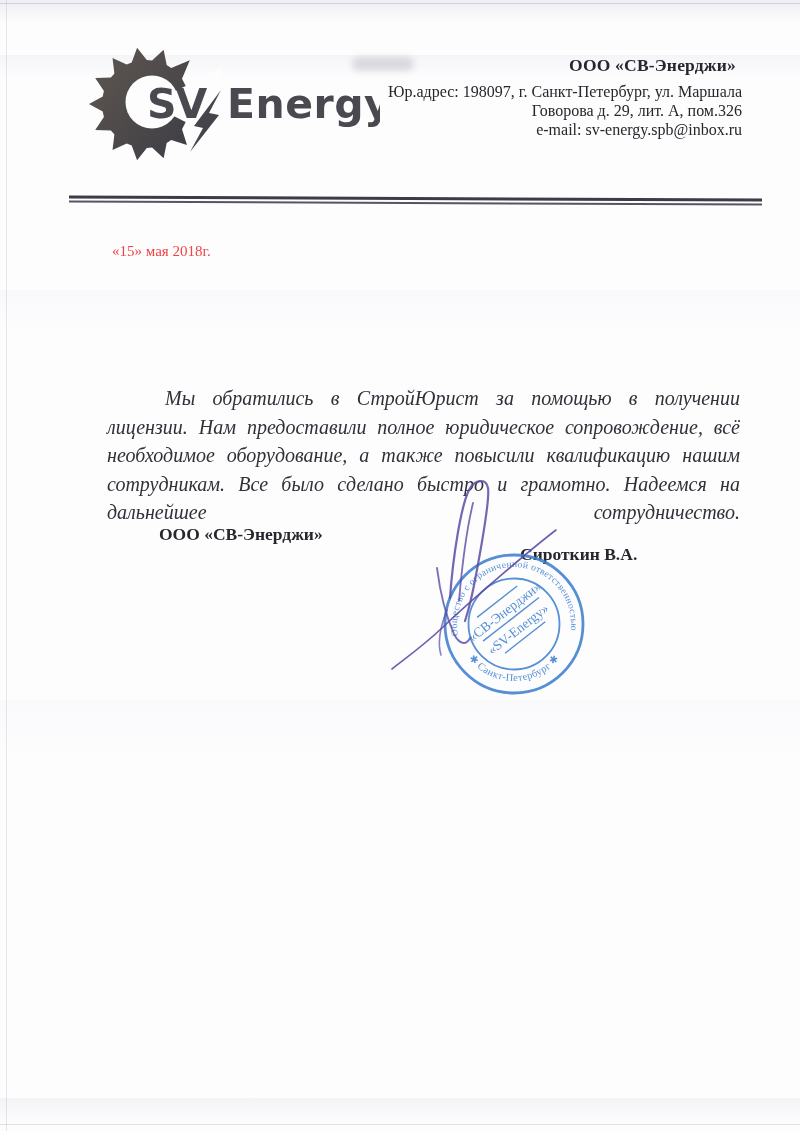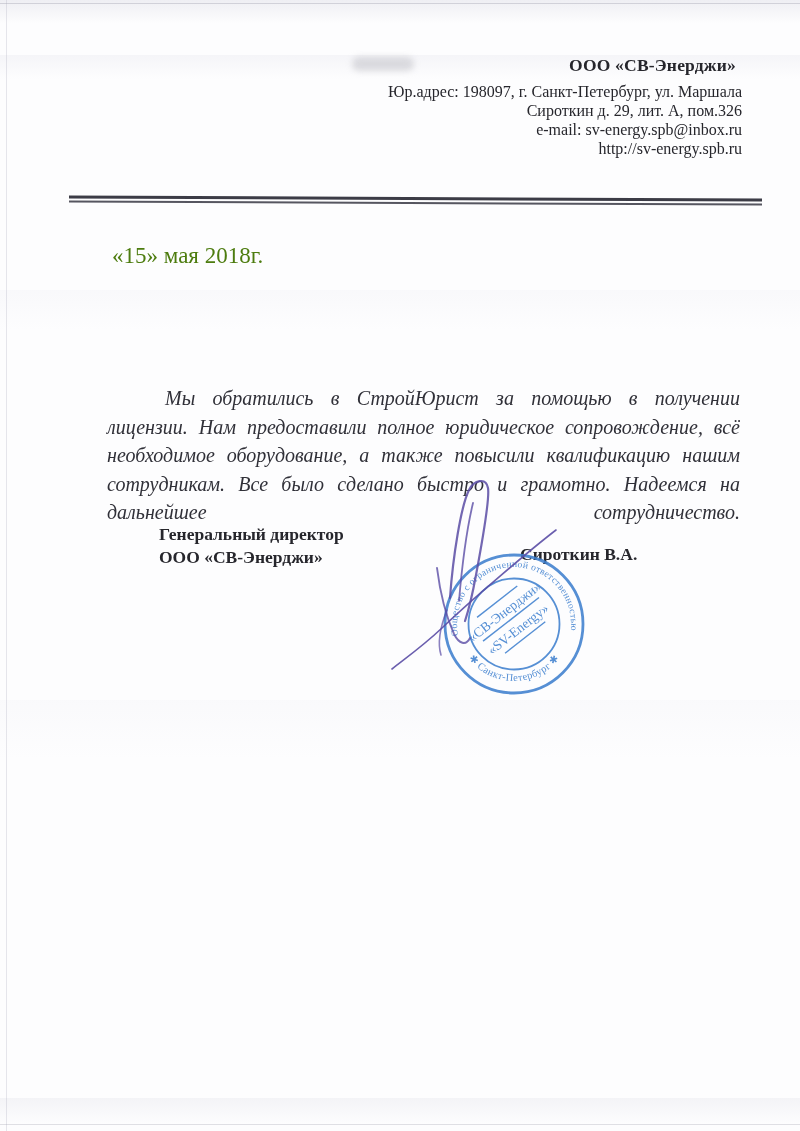--- a/index.html
+++ b/index.html
@@ -32,21 +32,21 @@
     font-size:16px;line-height:19px;color:#26262c;
   }
   .hdr .company{font-weight:bold;font-size:17.5px;margin:0 6px 7px 0;letter-spacing:.2px;}
   .hdr div{white-space:nowrap;}
   
   .rule{position:absolute;left:69px;top:197px;width:693px;transform:rotate(.25deg);}
   .rule .thick{height:3px;background:#3c3c46;}
   .rule .gap{height:2px;}
   .rule .thin{height:2px;background:#565660;}
   
-  .date{position:absolute;left:112px;top:243px;font-size:23px;color:#4d7c0f;}
+  .date{position:absolute;left:112px;top:243px;font-size:15px;color:#ef4444;}
   
   .body-text{
     position:absolute;left:107px;top:360px;width:633px;
     font-size:20px;line-height:28.5px;font-style:italic;
     text-align:justify;text-align-last:justify;text-indent:58px;
     word-spacing:3px;color:#303038;margin-top:24px;
   }
   
   .signoff{position:absolute;left:159px;top:523px;font-weight:bold;font-size:17.5px;line-height:22.5px;color:#26262c;}
   .signer{position:absolute;left:520px;top:544px;font-weight:bold;font-size:17.5px;color:#26262c;}
@@ -57,41 +57,63 @@
 <body>
 
 <div class="page">
 
   <div class="scan-texture"></div>
   <div class="scan-edge-top"></div>
   <div class="scan-edge-left"></div>
   <div class="scan-edge-bottom"></div>
   <div class="smudge"></div>
 
+  <div class="logo">
+    <svg width="300" height="130" viewBox="0 0 300 130">
+      <defs>
+        <linearGradient id="sgrad" x1="0" y1="0" x2="1" y2="1">
+          <stop offset="0" stop-color="#5f5851"></stop>
+          <stop offset="1" stop-color="#3e3d45"></stop>
+        </linearGradient>
+      </defs>
+      <g transform="translate(66,64)">
+        <polygon fill="url(#sgrad)" points="
+          36.0,-25.2 43.8,-43.8 25.2,-36.0 20.7,-38.9 17.6,-54.2 6.1,-43.6
+          0.8,-44.0 -8.9,-56.3 -14.3,-41.6 -19.3,-39.5 -33.5,-46.1 -31.6,-30.6
+          -35.1,-26.5 -50.8,-25.9 -42.1,-12.9 -43.3,-7.6 -57,0 -43.3,7.6
+          -42.1,12.9 -50.8,25.9 -35.1,26.5 -31.6,30.6 -33.5,46.1 -19.3,39.5
+          -14.3,41.6 -8.9,56.3 0.8,44.0 6.1,43.6 17.6,54.2 20.7,38.9
+          25.2,36.0 41.0,41.0 36.0,25.2 41.3,15.0 44,0 41.3,-15.0"></polygon>
+        <circle cx="6" cy="-2" r="26.5" fill="#fdfdfe"></circle>
+        <polygon fill="#fdfdfe" points="4,0 75,-36 75,36"></polygon>
+      </g>
+      <text x="67" y="78" font-family="DejaVu Sans, sans-serif" font-weight="bold" font-size="41" fill="#4a4950" letter-spacing="-1">SV</text>
+      <path d="M141,50 L114,86 L123,88 L110,112 L139,75 L129,73 Z" fill="#45444b"></path>
+      <text x="147" y="78" font-family="DejaVu Sans, sans-serif" font-weight="bold" font-size="41" fill="#4a4950" letter-spacing="0.5">Energy</text>
+    </svg>
+  </div>
 
   <div class="hdr">
     <div class="company">ООО «СВ-Энерджи»</div>
     <div>Юр.адрес: 198097, г. Санкт-Петербург, ул. Маршала</div>
-    <div>Сироткин д. 29, лит. А, пом.326</div>
+    <div>Говорова д. 29, лит. А, пом.326</div>
     <div>e-mail: sv-energy.spb@inbox.ru</div>
-    <div>http://sv-energy.spb.ru</div>
   </div>
 
   <div class="rule">
     <div class="thick"></div>
     <div class="gap"></div>
     <div class="thin"></div>
   </div>
 
   <div class="date">«15» мая 2018г.</div>
 
   <p class="body-text">Мы обратились в СтройЮрист за помощью в получении лицензии. Нам предоставили полное юридическое сопровождение, всё необходимое оборудование, а также повысили квалификацию нашим сотрудникам. Все было сделано быстро и грамотно. Надеемся на дальнейшее сотрудничество.</p>
 
   <div class="signoff">
-    <div>Генеральный директор</div>
     <div>ООО «СВ-Энерджи»</div>
   </div>
   <div class="signer">Сироткин В.А.</div>
 
   <svg class="stamp" viewBox="0 0 150 150">
     <g fill="none" stroke="#3f80cf">
       <circle cx="75" cy="75" r="69" stroke-width="2.8"></circle>
       <circle cx="75" cy="75" r="45.5" stroke-width="1.8"></circle>
     </g>
     <defs>

